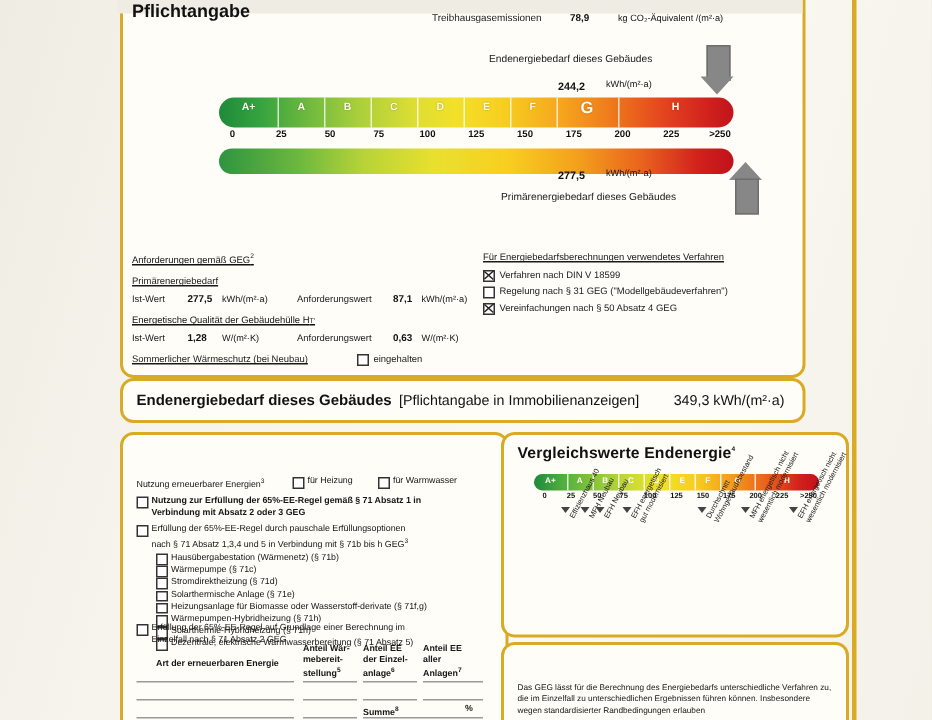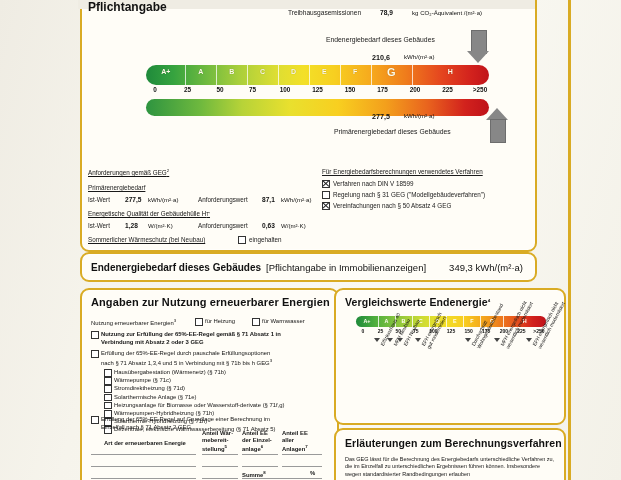--- a/index.html
+++ b/index.html
@@ -87,21 +87,21 @@
 
   <div class="panel" id="energiebedarf"></div>
   <div class="cover-top"></div>
   <div style="position:absolute;left:88px;top:0px;font-size:12px;font-weight:bold;">Pflichtangabe</div>
 
   <div class="lbl" style="left:288px;top:9px;font-size:6.6px;">Treibhausgasemissionen</div>
   <div class="val" style="left:380px;top:9px;">78,9</div>
   <div class="unit" style="left:412px;top:9px;">kg CO₂-Äquivalent /(m²·a)</div>
 
   <div class="lbl" style="left:326px;top:36px;font-size:6.8px;">Endenergiebedarf dieses Gebäudes</div>
-  <div class="val" style="left:372px;top:53px;font-size:7.2px;">210,6</div>
+  <div class="val" style="left:372px;top:53px;font-size:7.2px;">244,2</div>
   <div class="unit" style="left:404px;top:53px;">kWh/(m²·a)</div>
 
   <div>
     <div class="arrow-body" style="left:471px;top:30px;width:14px;height:22px;"></div>
     <div class="arrow-head-down" style="left:467px;top:51px;"></div>
   </div>
 
   <div class="scale" id="mainscale" style="left:146px;top:65px;width:343px;">
       <div class="seg" style="left: 0px; width: 39.445px;">
         <div class="seg-lab">A+</div>
@@ -190,21 +190,20 @@
       <div class="lbl" style="left: 333px; top: 202px;">Vereinfachungen nach § 50 Absatz 4 GEG</div>
     </div>
 
   <div class="panel" id="banner">
     <div class="b1">Endenergiebedarf dieses Gebäudes</div>
     <div class="b2">[Pflichtangabe in Immobilienanzeigen]</div>
     <div class="b3">349,3 kWh/(m²·a)</div>
   </div>
 
   <div class="panel" id="erneuerbare">
-    <div class="panel-title">Angaben zur Nutzung erneuerbarer Energien</div>
 
     <div class="chk-line" style="left:9px;top:28px;">
       <span>Nutzung erneuerbarer Energien</span><span class="sub">3</span>
     </div>
     <div class="cb" style="left:113px;top:28px;"></div>
     <div class="chk-line" style="left:123px;top:28px;">für Heizung</div>
     <div class="cb" style="left:170px;top:28px;"></div>
     <div class="chk-line" style="left:180px;top:28px;">für Warmwasser</div>
 
     <div class="cb" style="left:9px;top:41px;"></div>
@@ -349,18 +348,17 @@
         </div>
         <div class="marker" style="left: 190.28px; top: 48px;"></div>
         <div class="rot" style="left: 195.28px; top: 54px;">
           <div>EFH energetisch nicht</div>
           <div>wesentlich modernisiert</div>
         </div>
       </div>
   </div>
 
   <div class="panel" id="erlaeuterung">
-    <div class="panel-title">Erläuterungen zum Berechnungsverfahren</div>
     <div class="para">Das GEG lässt für die Berechnung des Energiebedarfs unterschiedliche Verfahren zu, die im Einzelfall zu unterschiedlichen Ergebnissen führen können. Insbesondere wegen standardisierter Randbedingungen erlauben</div>
   </div>
 
   <div class="edge" style="left:568px;"></div>
 </div>
 
 </body></html>

